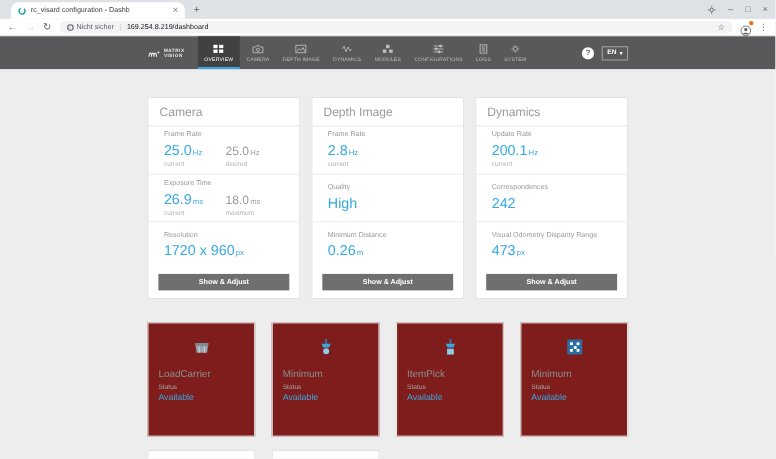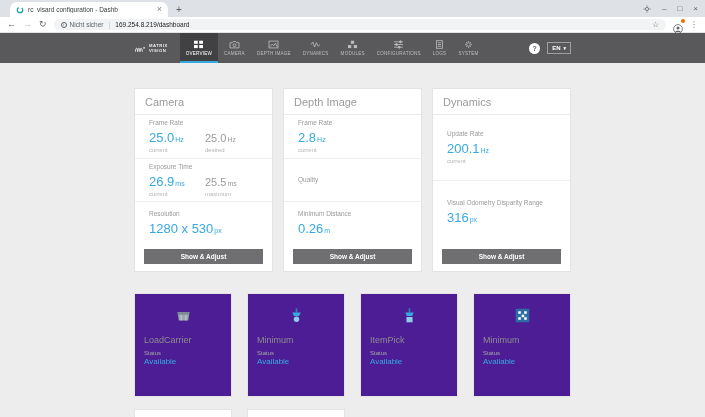--- a/index.html
+++ b/index.html
@@ -67,21 +67,21 @@
   .primary { color:#36a9e1; }
   .secondary { color:#9b9b9b; }
   .secondary .vnum { font-size:11px; }
   .caption { font-size:6px; color:#b3b3b3; margin-top:1px; }
   .caption:empty { display:none; }
   .vunit:empty { display:none; }
   .panel-btn { margin:4px 9px 7px; background:#6f6f71; color:#fff; font-size:6.5px; font-weight:bold;
                text-align:center; padding:4px 0; cursor:pointer; }
 
   .modules-row { display:flex; gap:15px; margin-top:21px; }
-  .module-card { flex:1; background:#4c1d95; border:1px solid #e3e3e3; height:104px; display:flex;
+  .module-card { flex:1; background:#7f1d1d; border:1px solid #e3e3e3; height:104px; display:flex;
                  flex-direction:column; padding:13px 9px 8px; cursor:pointer; }
   .module-icon { align-self:center; width:17px; height:17px; margin-bottom:11px; }
   .module-name { font-size:9px; color:#8d8d8d; margin-bottom:5px; }
   .module-status-label { font-size:6px; color:#a6a6a6; }
   .module-status-value { font-size:8px; color:#36a9e1; margin-top:1px; }
 
   .partial-row { display:flex; gap:15px; margin-top:12px; }
   .partial-card { flex:1; background:#fff; border:1px solid #e3e3e3; height:20px; }
   .partial-card.ghost { visibility:hidden; }
 </style>
@@ -274,46 +274,49 @@
             <div class="row-label">Exposure Time</div>
             <div class="row-cols">
               <div class="vcol-first">
                 <div class="primary">
                   <span class="vnum">26.9</span><span class="vunit">ms</span>
                 </div>
                 <div class="caption">current</div>
               </div>
               <div>
                 <div class="secondary">
-                  <span class="vnum">25.5</span><span class="vunit">ms</span>
+                  <span class="vnum">18.0</span><span class="vunit">ms</span>
                 </div>
                 <div class="caption">maximum</div>
               </div>
             </div>
           </div>
           <div class="panel-row">
             <div class="row-label">Resolution</div>
             <div class="primary">
-              <span class="vnum">1280 x 530</span><span class="vunit">px</span>
+              <span class="vnum">1720 x 960</span><span class="vunit">px</span>
             </div>
           </div>
           <div class="panel-btn">Show &amp; Adjust</div>
         </div>
 
         <div class="panel">
           <div class="panel-title">Depth Image</div>
           <div class="panel-row divided">
             <div class="row-label">Frame Rate</div>
             <div class="primary">
               <span class="vnum">2.8</span><span class="vunit">Hz</span>
             </div>
             <div class="caption">current</div>
           </div>
           <div class="panel-row divided">
             <div class="row-label">Quality</div>
+            <div class="primary">
+              <span class="vnum">High</span>
+            </div>
 
           </div>
           <div class="panel-row">
             <div class="row-label">Minimum Distance</div>
             <div class="primary">
               <span class="vnum">0.26</span><span class="vunit">m</span>
             </div>
 
           </div>
           <div class="panel-btn">Show &amp; Adjust</div>
@@ -321,24 +324,31 @@
 
         <div class="panel">
           <div class="panel-title">Dynamics</div>
           <div class="panel-row divided">
             <div class="row-label">Update Rate</div>
             <div class="primary">
               <span class="vnum">200.1</span><span class="vunit">Hz</span>
             </div>
             <div class="caption">current</div>
           </div>
+          <div class="panel-row divided">
+            <div class="row-label">Correspondences</div>
+            <div class="primary">
+              <span class="vnum">242</span>
+            </div>
+
+          </div>
           <div class="panel-row">
             <div class="row-label">Visual Odometry Disparity Range</div>
             <div class="primary">
-              <span class="vnum">316</span><span class="vunit">px</span>
+              <span class="vnum">473</span><span class="vunit">px</span>
             </div>
 
           </div>
           <div class="panel-btn">Show &amp; Adjust</div>
         </div>
       </div>
 
       <div class="modules-row">
 
         <div class="module-card">

